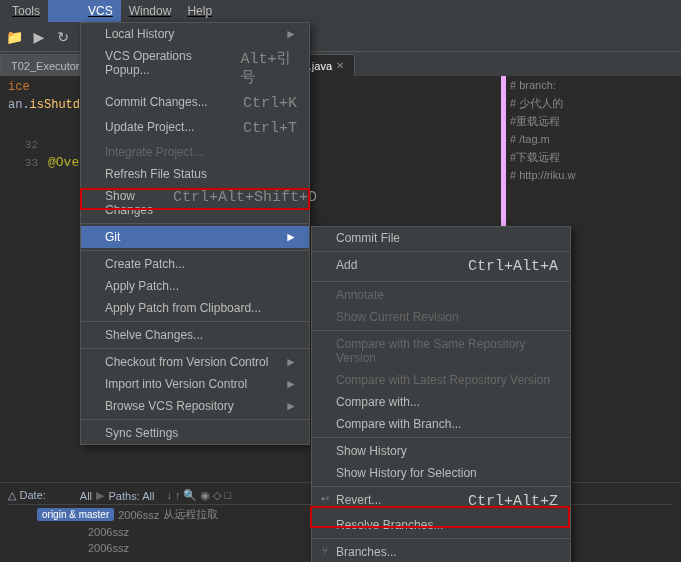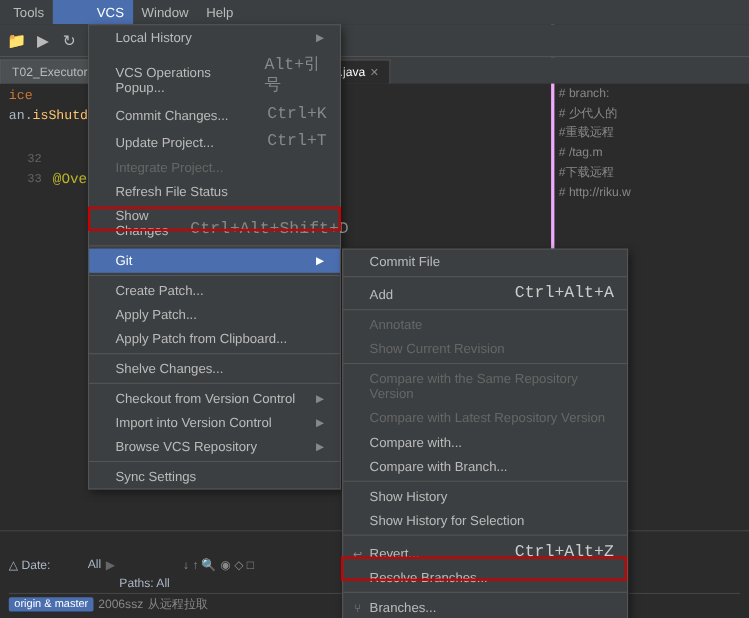--- a/index.html
+++ b/index.html
@@ -23,20 +23,21 @@
     
     .menubar {
       position: absolute;
       top: 0; left: 0; right: 0;
       height: 22px;
       background: #3c3f41;
       display: flex;
       align-items: center;
       padding: 0 4px;
       z-index: 10;
+      text-decoration: underline;
     }
     .menubar-item {
       padding: 2px 8px;
       color: #bbbbbb;
       cursor: pointer;
       font-size: 12px;
       height: 22px;
       display: flex;
       align-items: center;
     }
@@ -123,21 +124,21 @@
       font-size: 11px;
     }
     .code-annotation { color: #bbb529; }
 
     
     .right-panel {
       position: absolute;
       top: 0; right: 0;
       width: 180px; height: 400px;
       background: #2b2b2b;
-      border-left: 3px solid #f0abfc;
+      border-left: 5px solid #f0abfc;
       color: #a9b7c6;
       font-size: 11px;
       padding: 4px;
       z-index: 1;
     }
 
     
     .bottom-panel {
       position: absolute;
       bottom: 0; left: 0; right: 0;
@@ -163,39 +164,40 @@
       padding: 2px 0;
       font-size: 11px;
       color: #888;
     }
     .branch-badge {
       background: #4b6eaf;
       color: #fff;
       padding: 1px 5px;
       border-radius: 2px;
       font-size: 10px;
+      margin-left: 29px;
     }
 
     
     .vcs-menu {
       position: absolute;
       top: 22px;
       left: 80px;
       width: 230px;
       background: #3c3f41;
       border: 1px solid #555;
       box-shadow: 3px 3px 8px rgba(0,0,0,0.5);
       z-index: 100;
     }
     .menu-item {
       padding: 4px 12px 4px 24px;
       color: #bbbbbb;
       cursor: pointer;
       display: flex;
-      align-items: flex-end;
+      align-items: flex-start;
       justify-content: space-between;
       font-size: 12px;
       position: relative;
     }
     .menu-item.highlighted {
       background: #4b6eaf;
       color: #fff;
     }
     .menu-item.disabled {
       color: #666;
@@ -316,21 +318,21 @@
     <div>#下载远程</div>
     <div># http://riku.w</div>
   </div>
 </div>
 
 <div class="bottom-panel">
   <div class="bottom-toolbar">
     <span style="color:#a9b7c6;">△ Date: </span>
     <span style="color:#a9b7c6;margin-left:30px;">All</span>
     <span style="color:#666;">▶</span>
-    <span style="color:#a9b7c6;margin-top:36px;">Paths: All</span>
+    <span style="color:#a9b7c6;">Paths: All</span>
     <span style="color:#888; margin-left:8px;">↓ ↑ 🔍 ◉ ◇ □</span>
   </div>
   <div class="bottom-row">
     <span class="branch-badge">origin &amp; master</span>
     <span>2006ssz</span>
     <span>从远程拉取</span>
   </div>
   <div class="bottom-row">
     <span style="margin-left:80px;">2006ssz</span>
   </div>

